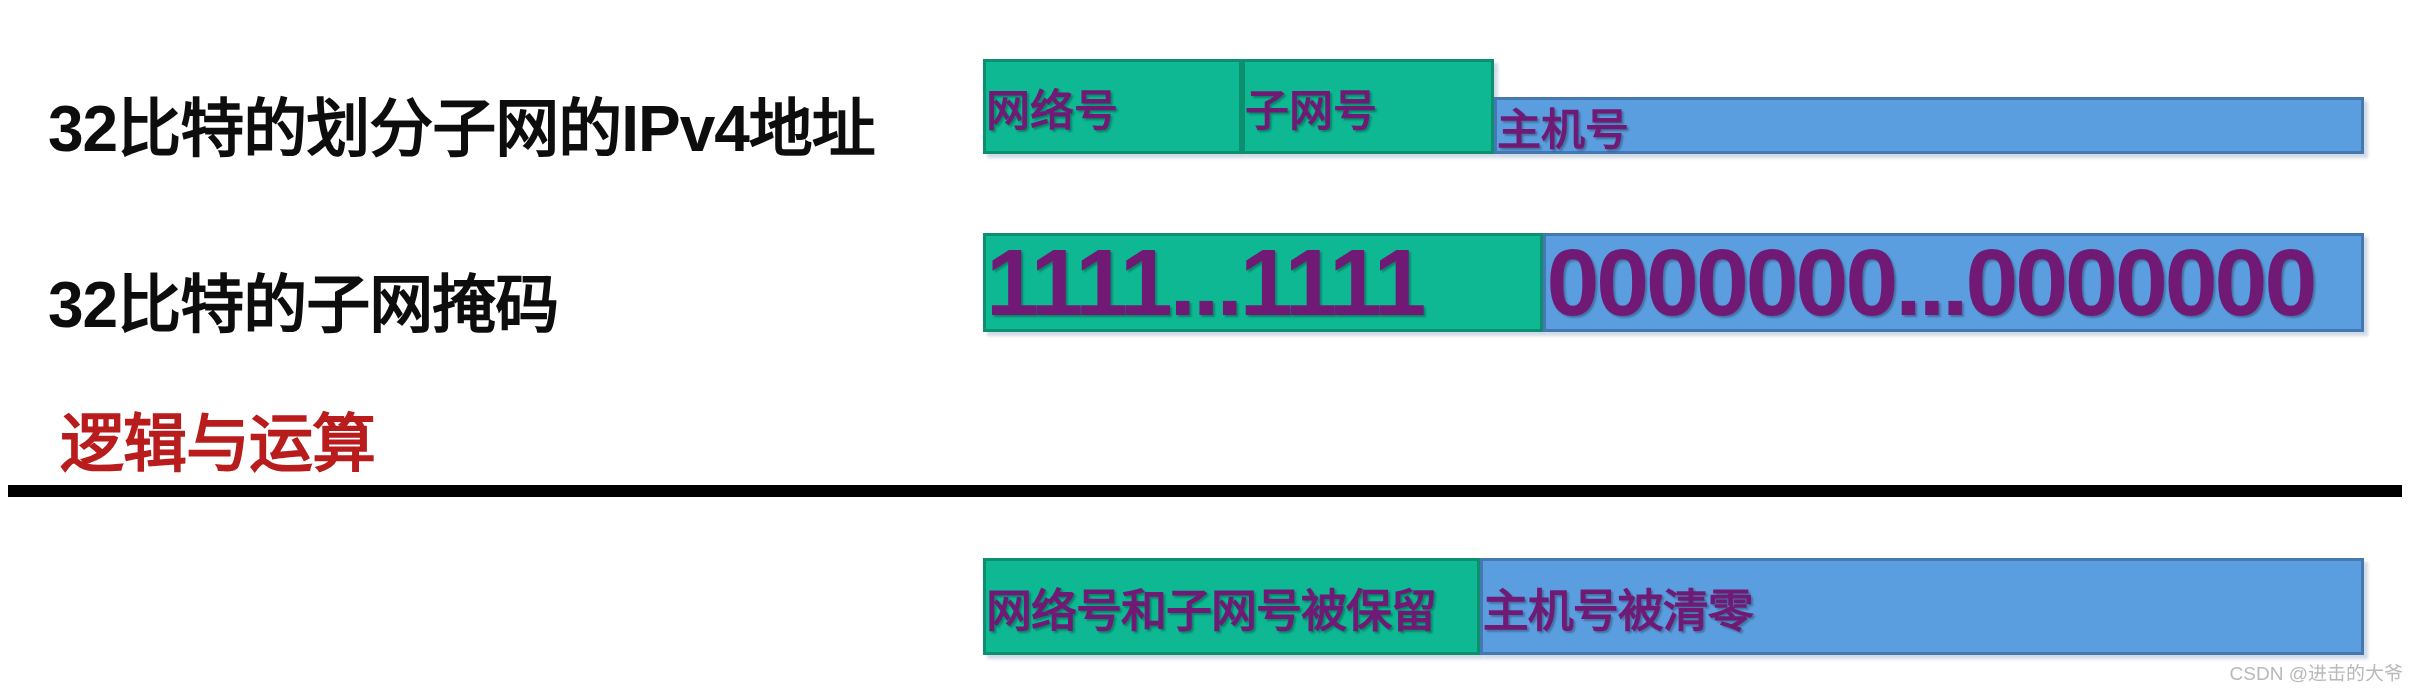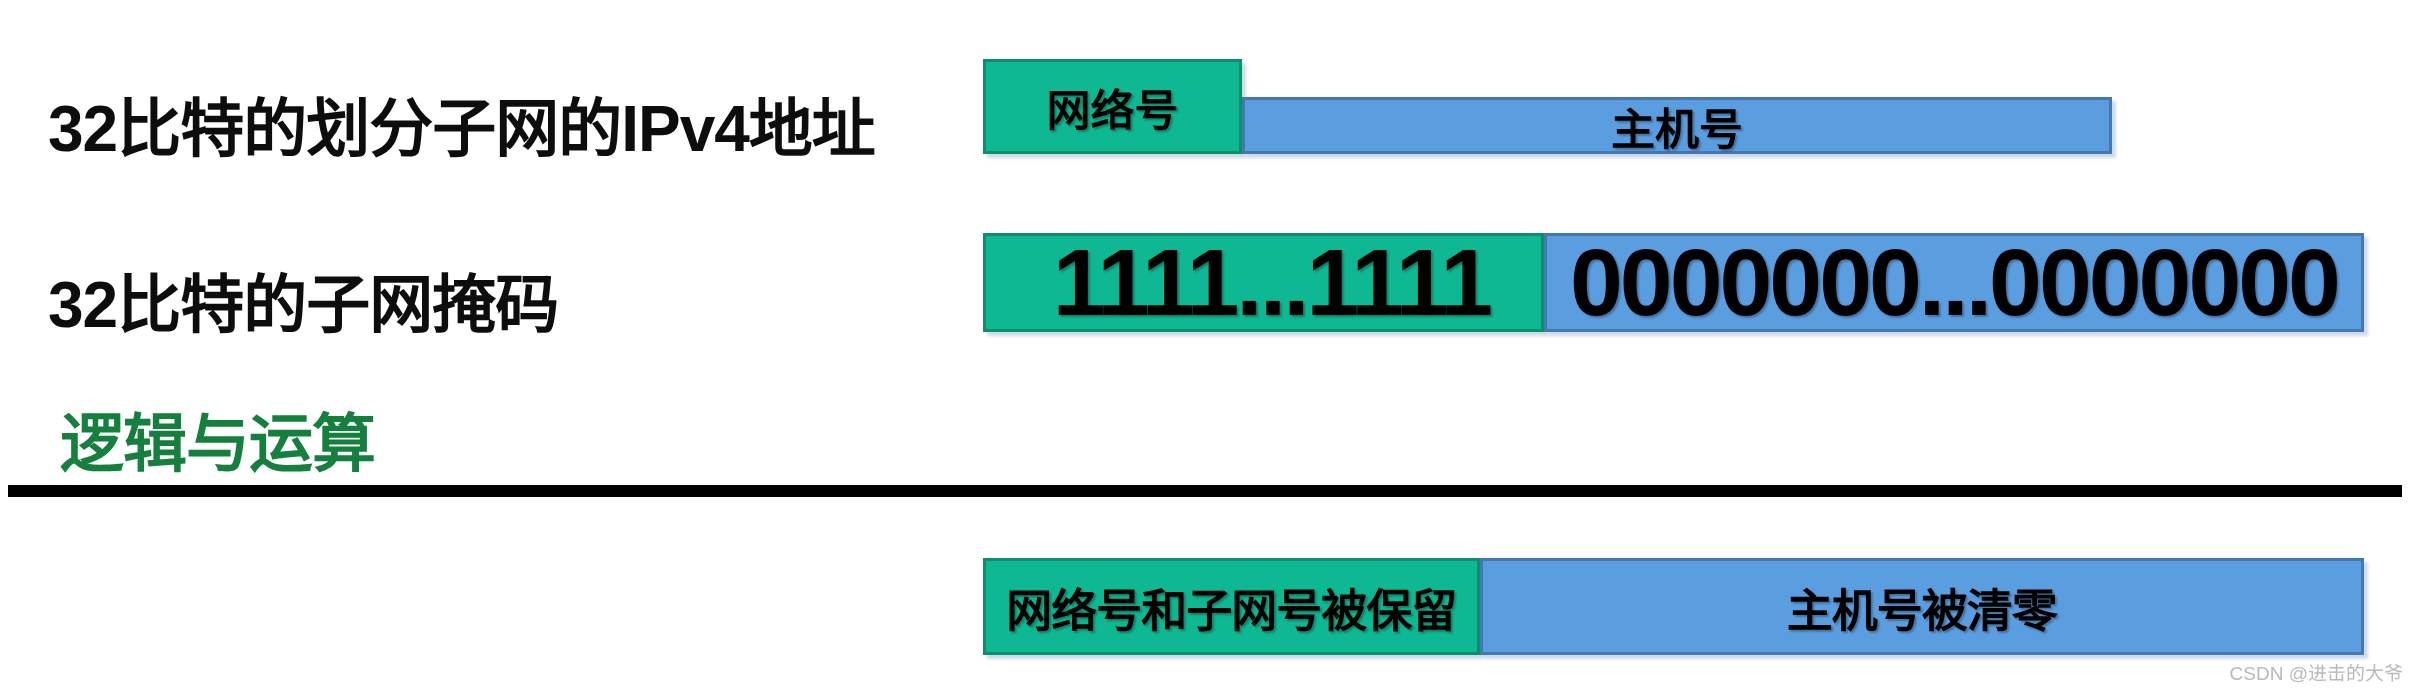--- a/index.html
+++ b/index.html
@@ -19,22 +19,22 @@
     font-size:64px;letter-spacing:-1px;
     white-space:nowrap;
   }
   
   .bar{
     position:absolute;left:983px;width:1381px;
     display:flex;flex-direction:row;
   }
   .seg{
     box-sizing:border-box;
-    display:flex;align-items:center;justify-content:center;
-    color:#000000;font-weight:bold;white-space:nowrap;
+    display:flex;align-items:center;justify-content:flex-start;
+    color:#701a75;font-weight:bold;white-space:nowrap;
     text-shadow:2px 2px 2px rgba(0,0,0,0.28);
   }
   .seg-green{
     background:#0db892;
     border:3px solid #0b8f6f;
     box-shadow:4px 4px 3px rgba(150,170,200,0.45);
   }
   .seg-blue{
     background:#5b9ee0;
     border:3px solid #4577b0;
@@ -42,21 +42,21 @@
   }
   .seg-text-md{font-size:44px;}
   .seg-text-lg{font-size:46px;letter-spacing:-1px;}
   .seg-digits{
     font-size:95px;letter-spacing:-3px;
     font-weight:bold;
   }
   
   .op-label{
     position:absolute;left:60px;top:392px;
-    color:#15803d;font-weight:bold;font-size:64px;
+    color:#b91c1c;font-weight:bold;font-size:64px;
     letter-spacing:-1px;white-space:nowrap;
   }
   
   .divider{
     position:absolute;left:8px;top:485px;
     width:2394px;height:12px;background:#000000;
   }
   
   .watermark{
     position:absolute;right:8px;top:658px;
@@ -68,29 +68,32 @@
 <body>
 
 <div id="canvas">
 
   <div class="row-label" style="left:48px;top:59px;height:95px;">32比特的划分子网的IPv4地址</div>
 
   <div class="bar" style="top:59px;height:95px;">
     <div class="seg seg-green seg-text-md" style="width:259px;">
       <span>网络号</span>
     </div>
+    <div class="seg seg-green seg-text-md" style="width:252px;">
+      <span>子网号</span>
+    </div>
     <div class="seg seg-blue seg-text-md" style="width:870px;margin-top:38px;">
       <span>主机号</span>
     </div>
   </div>
 
   <div class="row-label" style="left:48px;top:233px;height:99px;">32比特的子网掩码</div>
 
   <div class="bar" style="top:233px;height:99px;">
-    <div class="seg seg-green seg-digits" style="width:594px;padding-left:16px;">
+    <div class="seg seg-green seg-digits" style="width:594px;">
       <span>1111...1111</span>
     </div>
     <div class="seg seg-blue seg-digits" style="width:870px;">
       <span>0000000...0000000</span>
     </div>
   </div>
 
   <div class="op-label">逻辑与运算</div>
 
   <div class="divider"></div>

